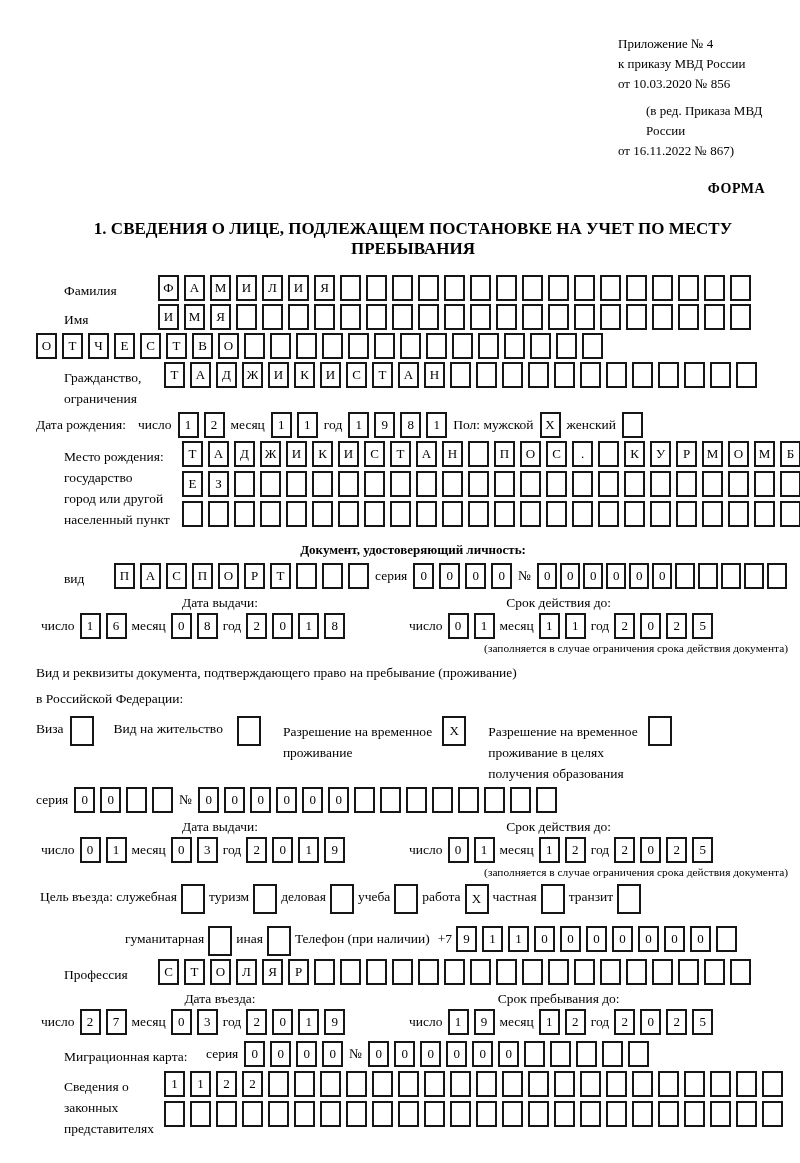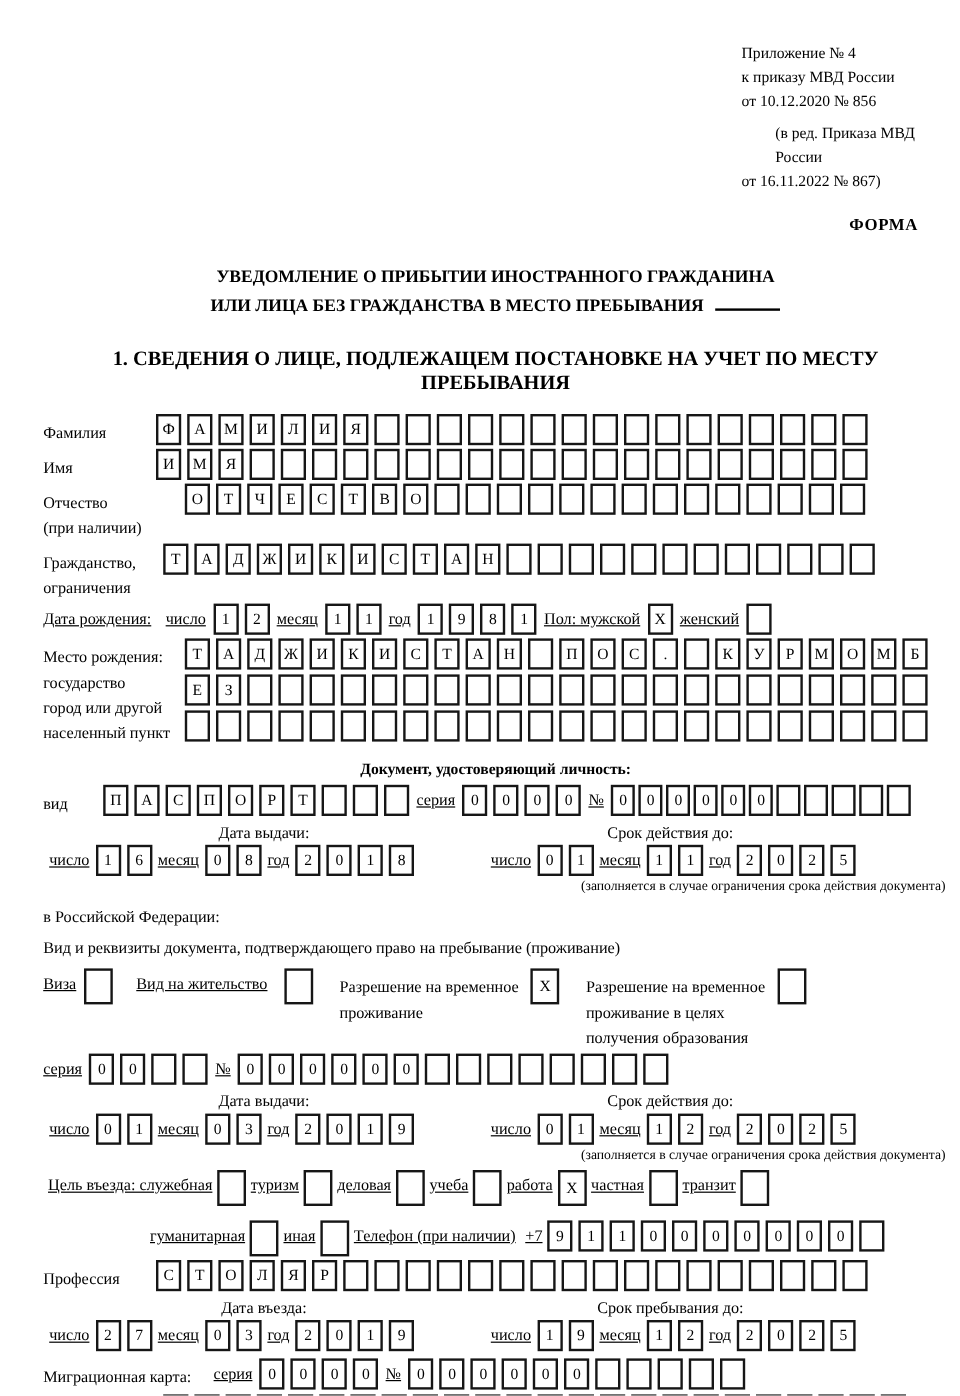--- a/index.html
+++ b/index.html
@@ -22,23 +22,23 @@
   .cells{display:inline-flex;gap:5px;flex-wrap:nowrap;}
   .cells.tight{gap:3px;}
   .cell{box-sizing:border-box;width:21px;height:26px;border:2px solid #161616;background:#fff;
         display:inline-flex;align-items:center;justify-content:center;
         font-size:13px;font-family:"Liberation Serif","DejaVu Serif",serif;}
   .cells.tight .cell{width:20px;}
   .cb .cell{width:24px;height:30px;}
 
   
   .frow{display:flex;align-items:flex-start;margin-bottom:3px;}
-  .flbl{flex-shrink:0;padding-top:5px;line-height:21px;}
+  .flbl{flex-shrink:0;padding-top:5px;line-height:21px;margin-left:28px;}
   .w94{width:94px;} .w100{width:100px;} .w118{width:118px;} .w50{width:50px;} .w130{width:134px;}
-  .t{padding-top:5px;margin:0 6px;white-space:nowrap;text-decoration:underline;}
+  .t{padding-top:5px;margin:0 6px;white-space:nowrap;}
   .t.first{margin-left:0;}
   .stack .crow{margin-bottom:4px;}
 
   
   .dhalves{display:flex;margin-top:6px;}
   .dhalf{width:368px;}
   .dhalf.right{width:auto;}
   .dhead{text-align:center;font-size:13.5px;margin-bottom:2px;}
   .dline{display:flex;align-items:flex-start;}
   .dline .t{margin:0 5px;}
@@ -53,31 +53,27 @@
   .intro{line-height:26px;margin-top:4px;}
 </style>
 </head>
 <body>
 
 <div class="page">
 
   <div class="appx">
     <div>Приложение № 4</div>
     <div>к приказу МВД России</div>
-    <div>от 10.12.2020 № 856</div>
+    <div>от 10.03.2020 № 856</div>
     <div class="edgap">(в ред. Приказа МВД России</div>
     <div>от 16.11.2022 № 867)</div>
   </div>
 
   <div class="forma">ФОРМА</div>
 
-  <div class="title">
-    <div>УВЕДОМЛЕНИЕ О ПРИБЫТИИ ИНОСТРАННОГО ГРАЖДАНИНА</div>
-    <div><span>ИЛИ ЛИЦА БЕЗ ГРАЖДАНСТВА В МЕСТО ПРЕБЫВАНИЯ</span><span class="uline"></span></div>
-  </div>
 
   <div class="sec1">1. СВЕДЕНИЯ О ЛИЦЕ, ПОДЛЕЖАЩЕМ ПОСТАНОВКЕ НА УЧЕТ ПО МЕСТУ ПРЕБЫВАНИЯ</div>
 
   <div class="formbody">
 
     <div class="frow">
       <div class="flbl w94">Фамилия</div>
       <span class="cells">
           <span class="cell">Ф</span>
           <span class="cell">А</span>
@@ -128,24 +124,20 @@
           <span class="cell"></span>
           <span class="cell"></span>
           <span class="cell"></span>
           <span class="cell"></span>
           <span class="cell"></span>
           <span class="cell"></span>
         </span>
     </div>
 
     <div class="frow">
-      <div class="flbl w118">
-        <div>Отчество</div>
-        <div>(при наличии)</div>
-      </div>
       <span class="cells">
           <span class="cell">О</span>
           <span class="cell">Т</span>
           <span class="cell">Ч</span>
           <span class="cell">Е</span>
           <span class="cell">С</span>
           <span class="cell">Т</span>
           <span class="cell">В</span>
           <span class="cell">О</span>
           <span class="cell"></span>
@@ -396,22 +388,22 @@
               <span class="cell">0</span>
               <span class="cell">2</span>
               <span class="cell">5</span>
             </span>
         </div>
       </div>
     </div>
     <div class="note">(заполняется в случае ограничения срока действия документа)</div>
 
     <div class="intro">
+      <div>Вид и реквизиты документа, подтверждающего право на пребывание (проживание)</div>
       <div>в Российской Федерации:</div>
-      <div>Вид и реквизиты документа, подтверждающего право на пребывание (проживание)</div>
     </div>
 
     <div class="frow permits">
       <span class="t first">Виза</span>
       <span class="cells cb mr14">
           <span class="cell"></span>
         </span>
       <span class="t">Вид на жительство</span>
       <span class="cells cb mr14 ml8">
           <span class="cell"></span>

